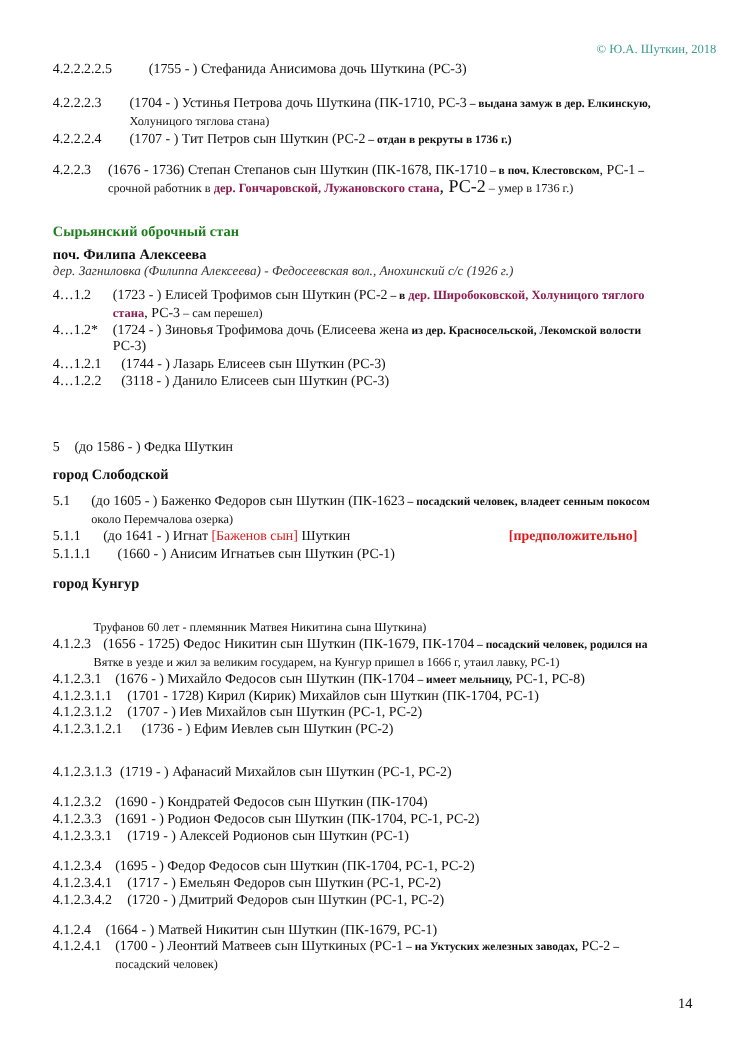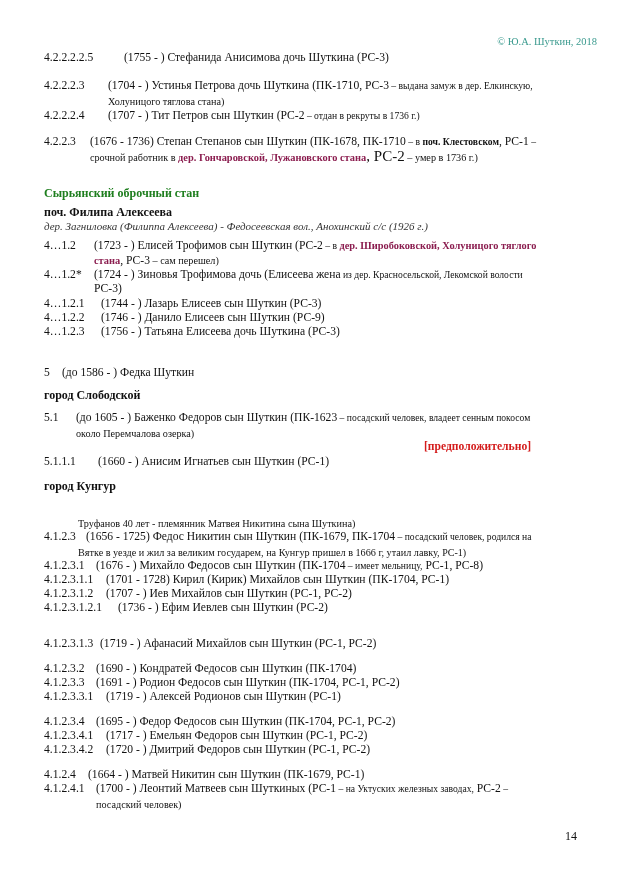--- a/index.html
+++ b/index.html
@@ -3,21 +3,21 @@
 <meta charset="utf-8">
 <style>
   html, body { margin: 0; padding: 0; background: #ffffff; }
   body { width: 621px; height: 878px; position: relative; overflow: hidden;
          font-family: "Liberation Serif", "DejaVu Serif", serif; color: #111; }
   .page { position: absolute; left: 0; top: 0; width: 621px; height: 878px; padding-left: 12px; }
   .copyright { position: absolute; right: 36px; top: 36px; font-size: 10.5px; color: #3a9a8e; }
   .ln { position: absolute; left: 44px; font-size: 11.6px; line-height: 14px; white-space: nowrap; }
   .cont { position: absolute; font-size: 10.2px; line-height: 13px; white-space: nowrap; }
   .num { display: inline-block; }
-  .small { font-size: 9.6px; }
+  .small { font-size: 9.6px; font-weight: bold; }
   .bold { font-weight: bold; }
   .place { color: #8b1d4f; font-weight: bold; font-size: 10.4px; }
   .red { color: #d41c1c; }
   .redbold { color: #d41c1c; font-weight: bold; }
   .green-head { position: absolute; left: 44px; font-size: 12px; font-weight: bold; color: #1e7e1e; }
   .sub-head { position: absolute; left: 44px; font-size: 12px; font-weight: bold; }
   .italic-note { position: absolute; left: 44px; font-size: 11px; font-style: italic; color: #333; white-space: nowrap; }
   .pagenum { position: absolute; left: 565px; top: 829px; font-size: 12px; }
 </style>
 </head>
@@ -60,46 +60,46 @@
 
   <div class="ln" style="top:268px">
     <span class="num" style="width:50px">4…1.2*</span><span>(1724 - ) Зиновья Трофимова дочь (Елисеева жена</span><span class="small"> из дер. Красносельской, Лекомской волости</span>
   </div>
   <div class="ln" style="left:94px; top:282px">РС-3)</div>
 
   <div class="ln" style="top:297px">
     <span class="num" style="width:57px">4…1.2.1</span><span>(1744 - ) Лазарь Елисеев сын Шуткин (РС-3)</span>
   </div>
   <div class="ln" style="top:311px">
-    <span class="num" style="width:57px">4…1.2.2</span><span>(1746 - ) Данило Елисеев сын Шуткин (РС-9)</span>
-  </div>
-  <div class="ln" style="top:325px">
-    <span class="num" style="width:57px">4…1.2.3</span><span>(1756 - ) Татьяна Елисеева дочь Шуткина (РС-3)</span>
+    <span class="num" style="width:57px">4…1.2.2</span><span>(3118 - ) Данило Елисеев сын Шуткин (РС-3)</span>
   </div>
 
   <div class="ln" style="top:366px">
     <span class="num" style="width:18px">5</span><span>(до 1586 - ) Федка Шуткин</span>
   </div>
 
   <div class="sub-head" style="top:388px">город Слободской</div>
 
   <div class="ln" style="top:411px">
     <span class="num" style="width:32px">5.1</span><span>(до 1605 - ) Баженко Федоров сын Шуткин (ПК-1623</span><span class="small"> – посадский человек, владеет сенным покосом</span>
   </div>
   <div class="cont" style="left:76px; top:427px">около Перемчалова озерка)</div>
 
+  <div class="ln" style="top:440px">
+    <span class="num" style="width:42px">5.1.1</span><span>(до 1641 - ) Игнат </span><span class="red">[Баженов сын]</span><span> Шуткин</span>
+  </div>
   <div class="ln redbold" style="left:424px; top:440px">[предположительно]</div>
 
   <div class="ln" style="top:455px">
     <span class="num" style="width:54px">5.1.1.1</span><span>(1660 - ) Анисим Игнатьев сын Шуткин (РС-1)</span>
   </div>
 
   <div class="sub-head" style="top:479px">город Кунгур</div>
 
-  <div class="cont" style="left:78px; top:517px">Труфанов 40 лет - племянник Матвея Никитина сына Шуткина)</div>
+  <div class="cont" style="left:78px; top:517px">Труфанов 60 лет - племянник Матвея Никитина сына Шуткина)</div>
 
   <div class="ln" style="top:530px">
     <span class="num" style="width:42px">4.1.2.3</span><span>(1656 - 1725) Федос Никитин сын Шуткин (ПК-1679, ПК-1704</span><span class="small"> – посадский человек, родился на</span>
   </div>
   <div class="cont" style="left:78px; top:546px">
     <span>Вятке в уезде и жил за великим государем, на Кунгур пришел в 1666 г, утаил лавку,</span><span style="font-size:10px"> РС-1)</span>
   </div>
 
   <div class="ln" style="top:559px">
     <span class="num" style="width:52px">4.1.2.3.1</span><span>(1676 - ) Михайло Федосов сын Шуткин (ПК-1704</span><span class="small"> – имеет мельницу,</span><span> РС-1, РС-8)</span>

